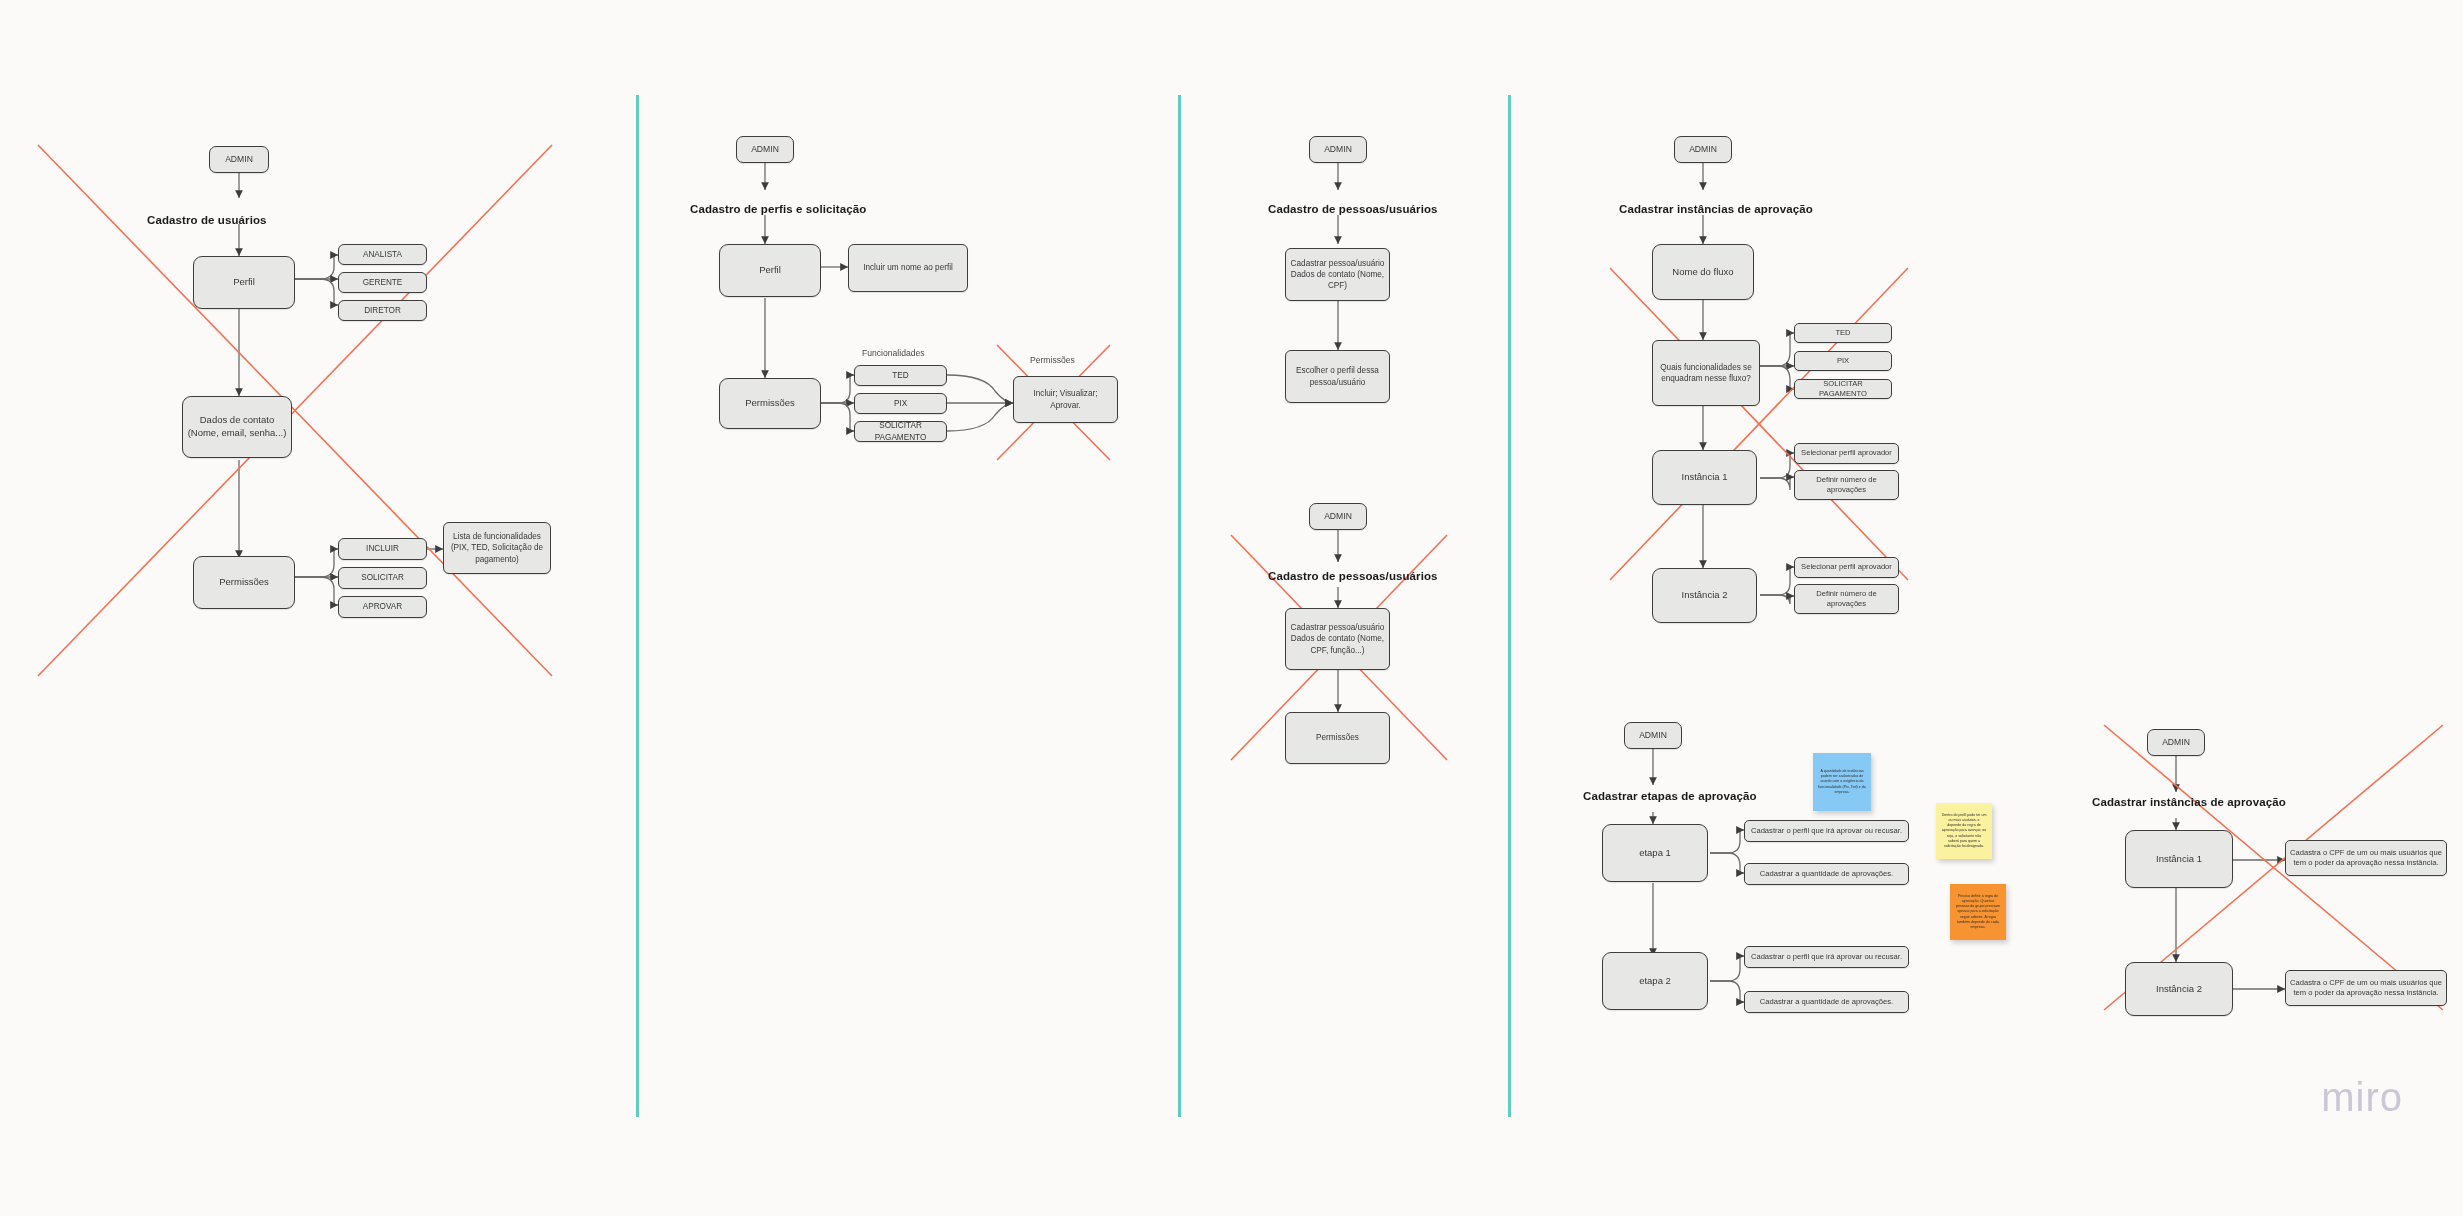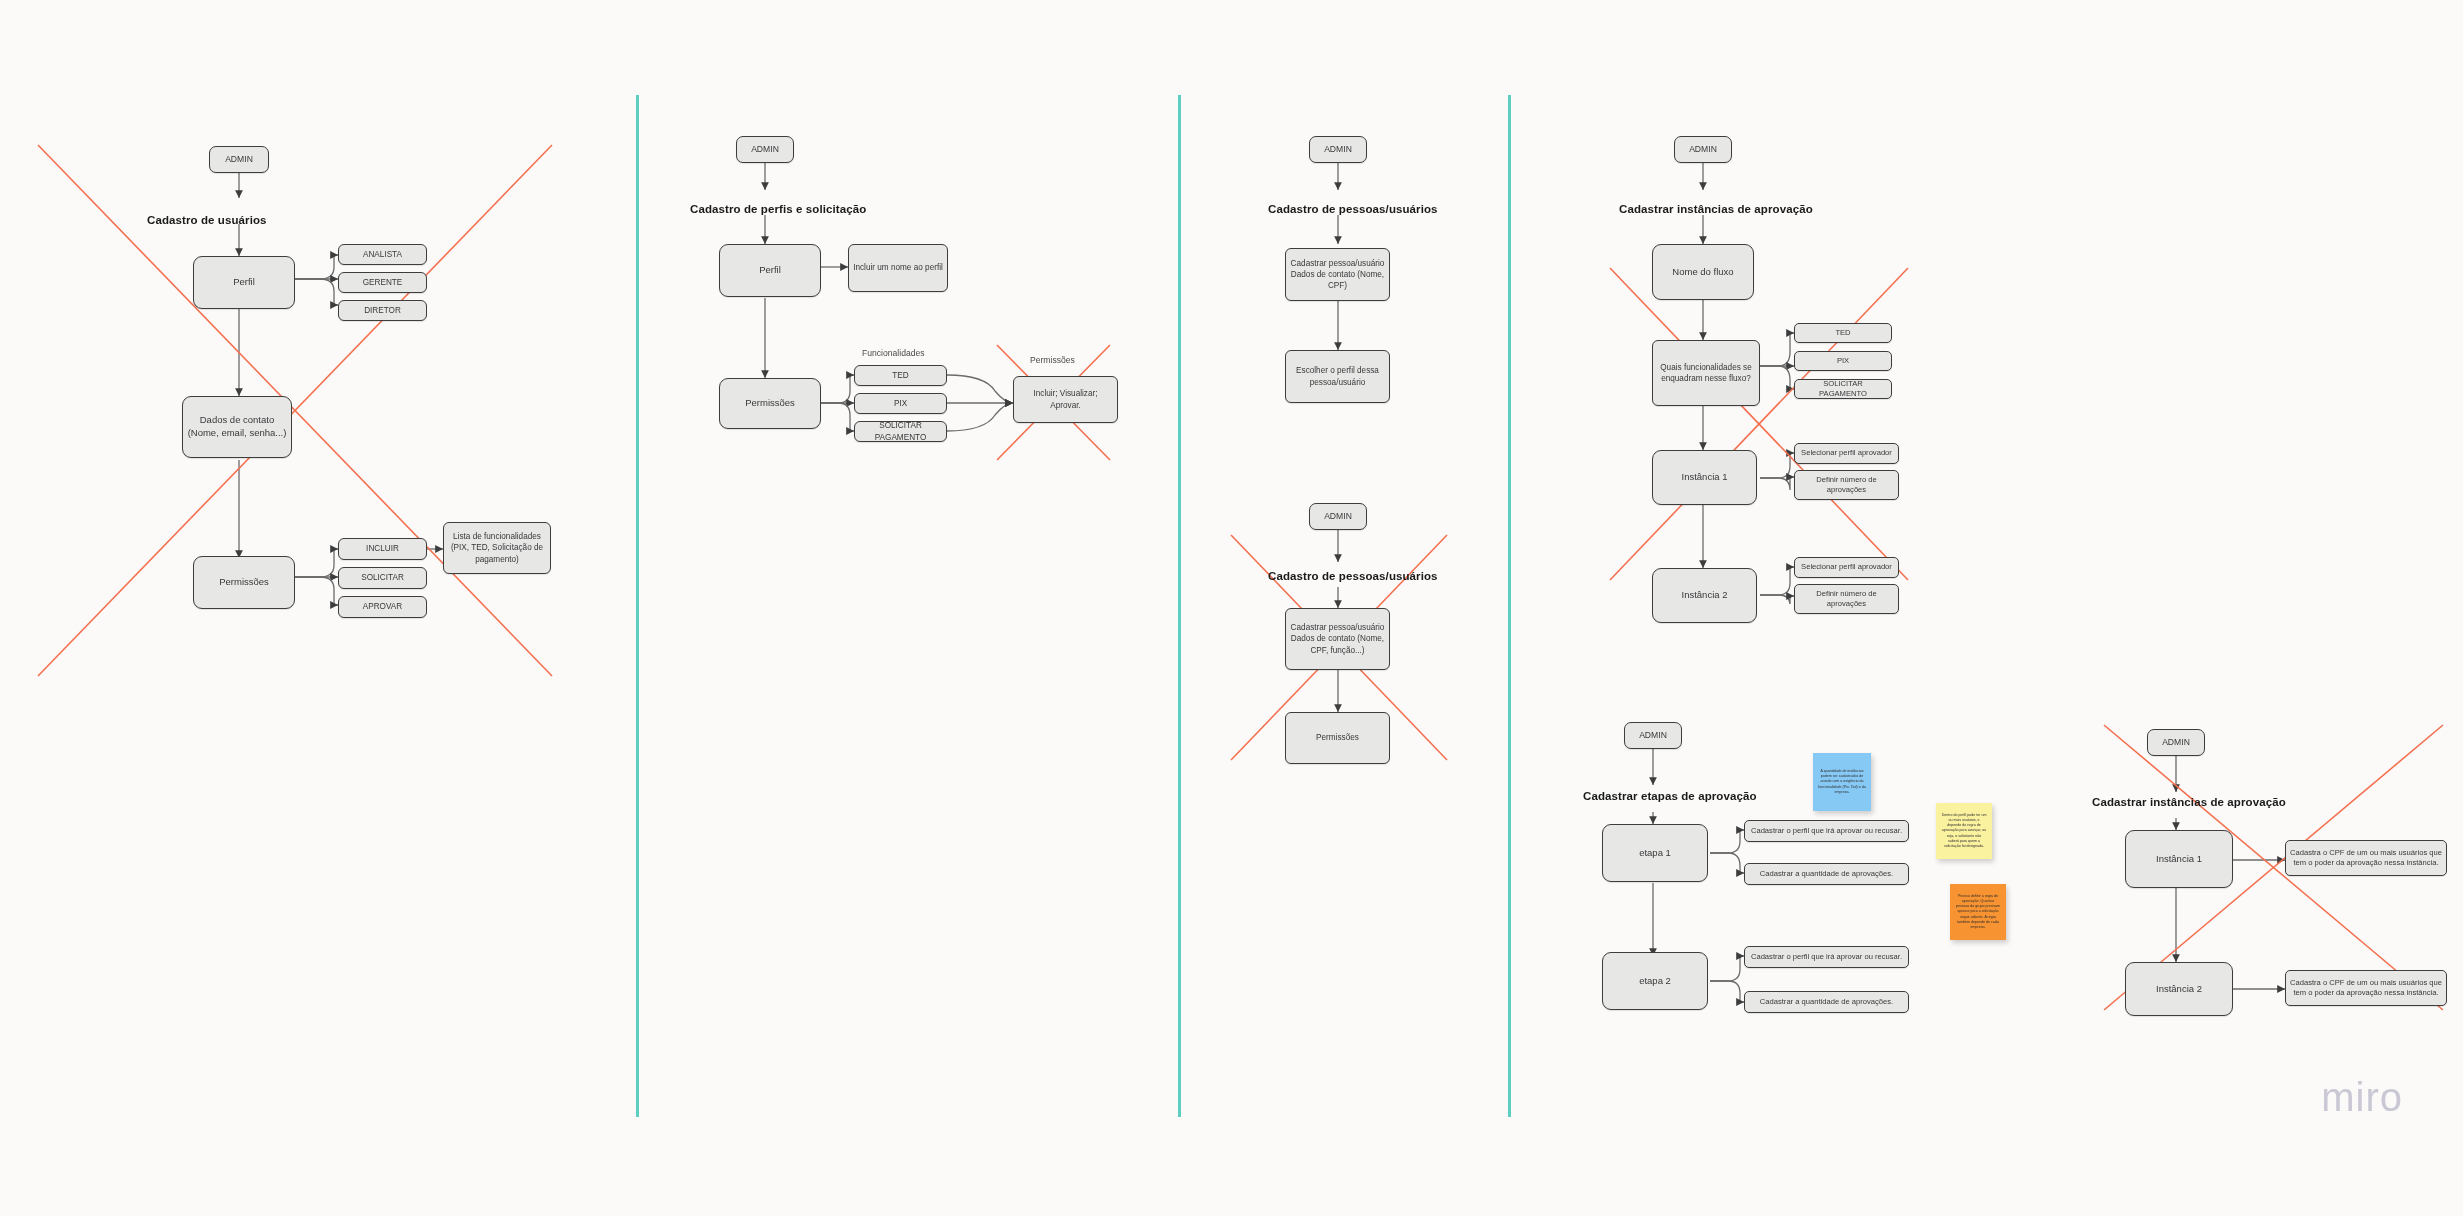--- a/index.html
+++ b/index.html
@@ -244,21 +244,21 @@
   <div class="node" style="left:182px;top:396px;width:110px;height:62px;">Dados de contato (Nome, email, senha...)</div>
   <div class="node" style="left:193px;top:556px;width:102px;height:53px;">Permissões</div>
   <div class="node small" style="left:338px;top:538px;width:89px;height:22px;">INCLUIR</div>
   <div class="node small" style="left:338px;top:567px;width:89px;height:22px;">SOLICITAR</div>
   <div class="node small" style="left:338px;top:596px;width:89px;height:22px;">APROVAR</div>
   <div class="node small" style="left:443px;top:522px;width:108px;height:52px;">Lista de funcionalidades (PIX, TED, Solicitação de pagamento)</div>
 
   <div class="node admin" style="left:736px;top:136px;width:58px;height:27px;">ADMIN</div>
   <div class="heading" style="left:690px;top:203px;">Cadastro de perfis e solicitação</div>
   <div class="node" style="left:719px;top:244px;width:102px;height:53px;">Perfil</div>
-  <div class="node small" style="left:848px;top:244px;width:100px;height:48px;">Incluir um nome ao perfil</div>
+  <div class="node small" style="left:848px;top:244px;width:120px;height:48px;">Incluir um nome ao perfil</div>
   <div class="node" style="left:719px;top:378px;width:102px;height:51px;">Permissões</div>
   <div class="sublabel" style="left:862px;top:348px;">Funcionalidades</div>
   <div class="node small" style="left:854px;top:365px;width:93px;height:21px;">TED</div>
   <div class="node small" style="left:854px;top:393px;width:93px;height:21px;">PIX</div>
   <div class="node small" style="left:854px;top:421px;width:93px;height:21px;">SOLICITAR PAGAMENTO</div>
   <div class="sublabel" style="left:1030px;top:355px;">Permissões</div>
   <div class="node small" style="left:1013px;top:376px;width:105px;height:47px;">Incluir; Visualizar; Aprovar.</div>
 
   <div class="node admin" style="left:1309px;top:136px;width:58px;height:27px;">ADMIN</div>
   <div class="heading" style="left:1268px;top:203px;">Cadastro de pessoas/usuários</div>

